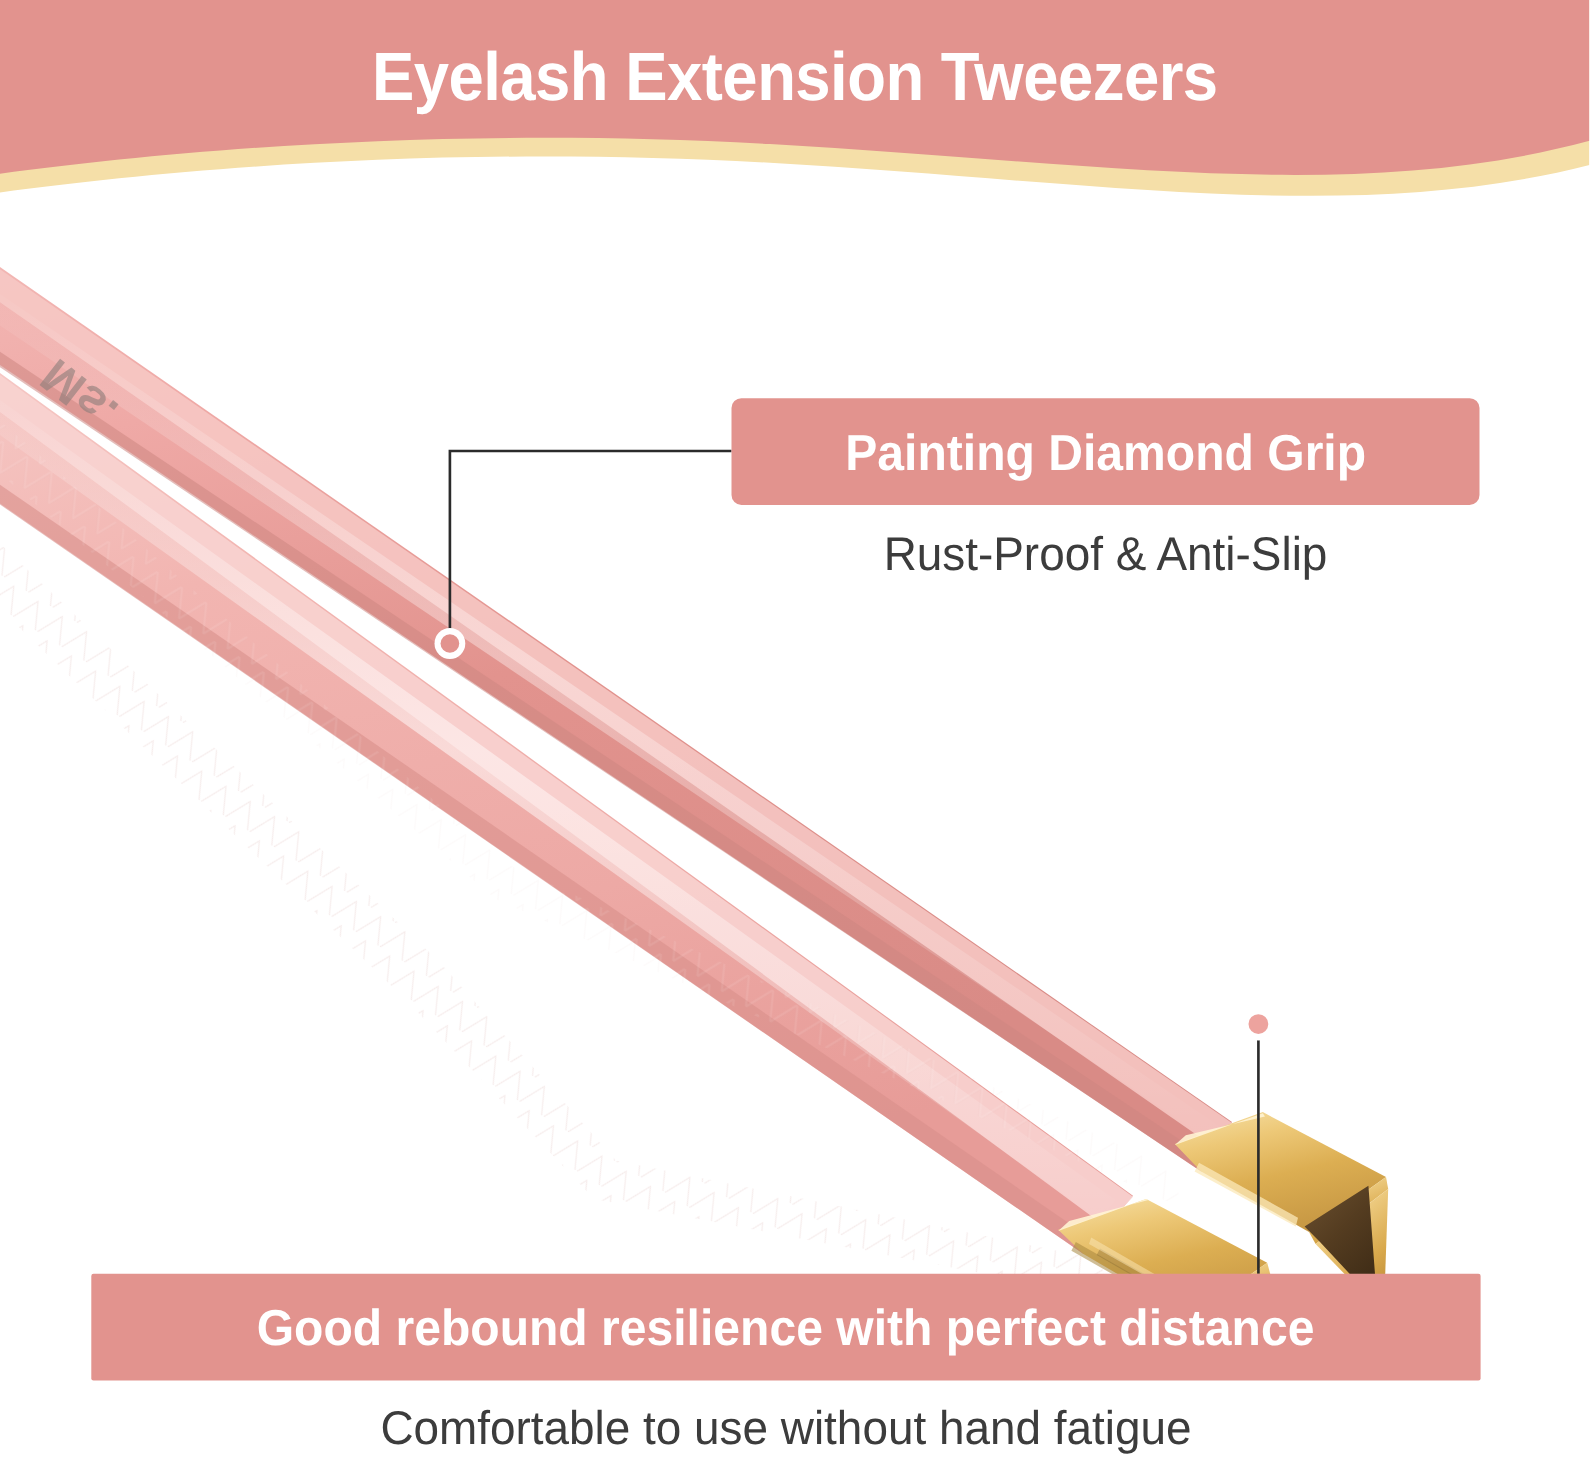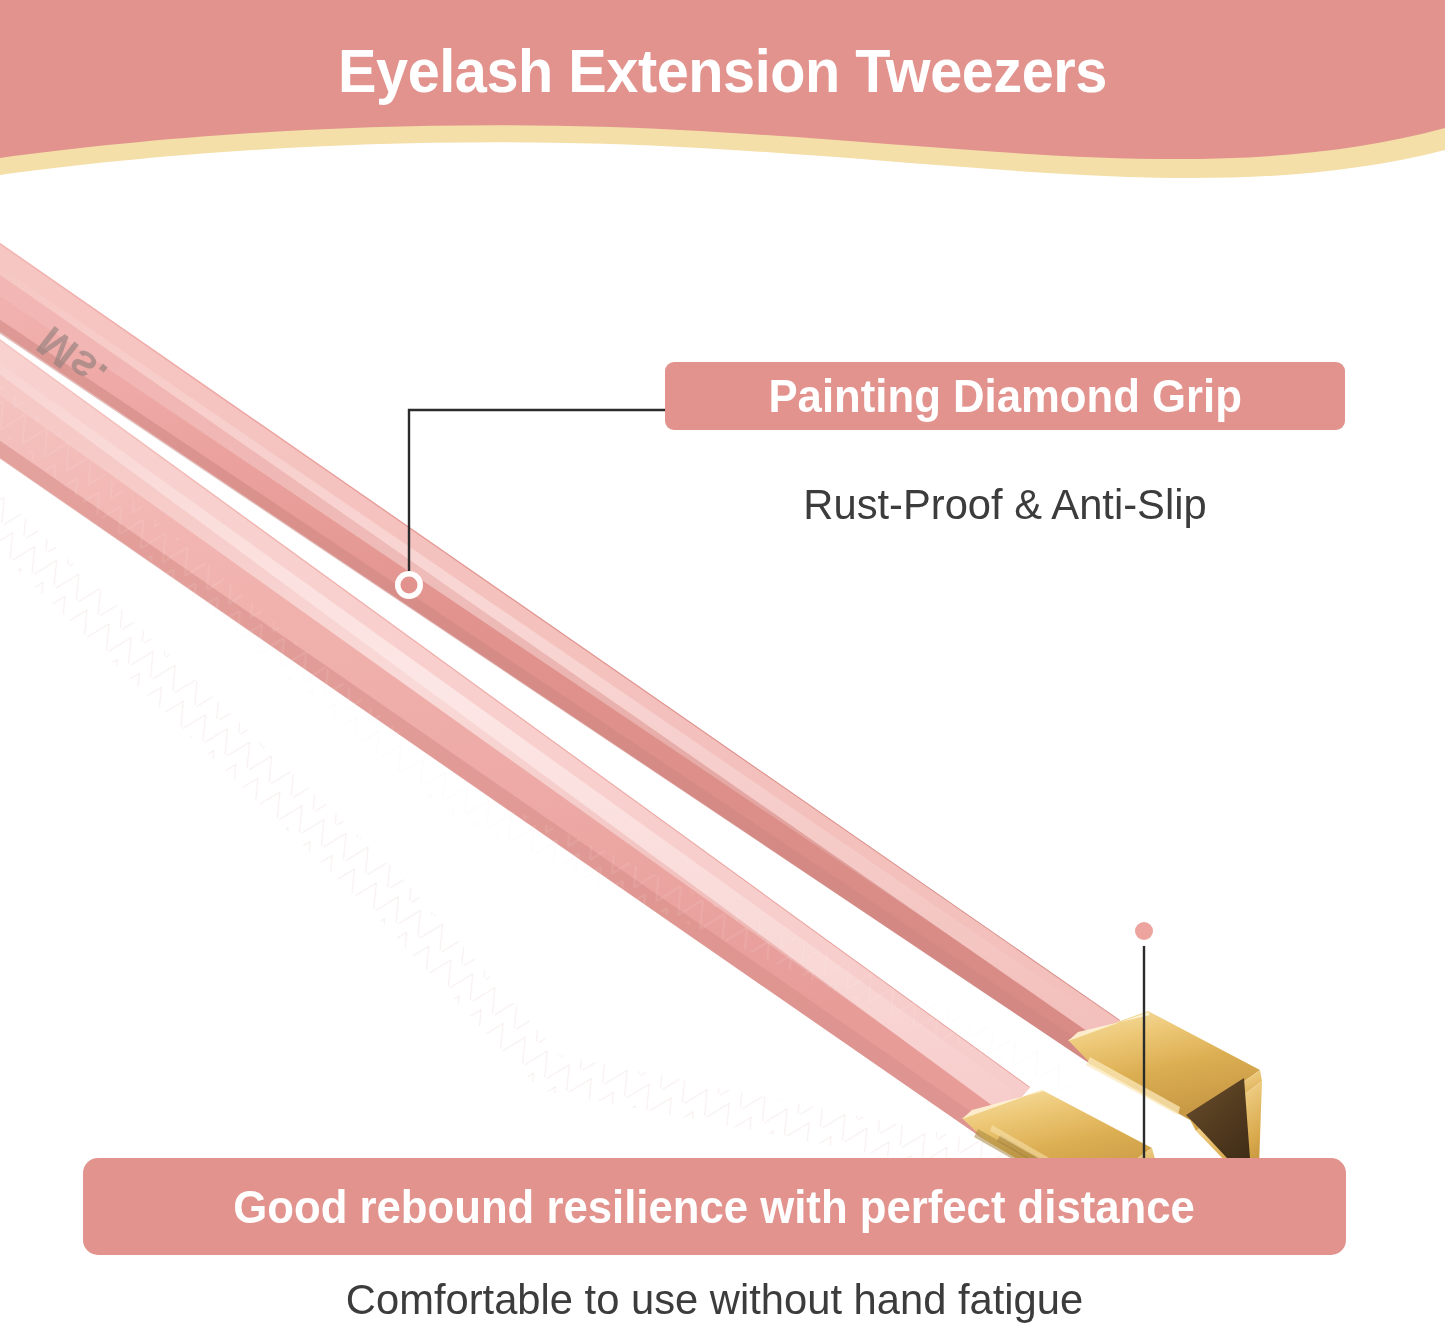--- a/index.html
+++ b/index.html
@@ -41,21 +41,21 @@
 
   
   #product-photo {
     position:absolute; left:0; top:185px;
     width:1445px; height:1000px;
   }
 
   #callout1-box {
     position:absolute;
     left:665px; top:362px;
-    width:680px; height:68px;
+    width:680px; height:97px;
     background:#E2938E;
     border-radius:9px;
     display:flex; align-items:center; justify-content:center;
   }
   #callout1-label {
     color:#ffffff;
     font-size:46px;
     font-weight:bold;
     font-family:"Liberation Sans Narrow","Liberation Sans",sans-serif;
     transform:scaleX(0.95);
@@ -73,21 +73,21 @@
     transform:scaleX(0.97);
     white-space:nowrap;
   }
 
   
   #callout2-box {
     position:absolute;
     left:83px; top:1158px;
     width:1263px; height:97px;
     background:#E2938E;
-    border-radius:15px;
+    border-radius:2px;
     display:flex; align-items:center; justify-content:center;
   }
   #callout2-label {
     color:#ffffff;
     font-size:46px;
     font-weight:bold;
     font-family:"Liberation Sans Narrow","Liberation Sans",sans-serif;
     transform:scaleX(0.95);
     white-space:nowrap;
   }

